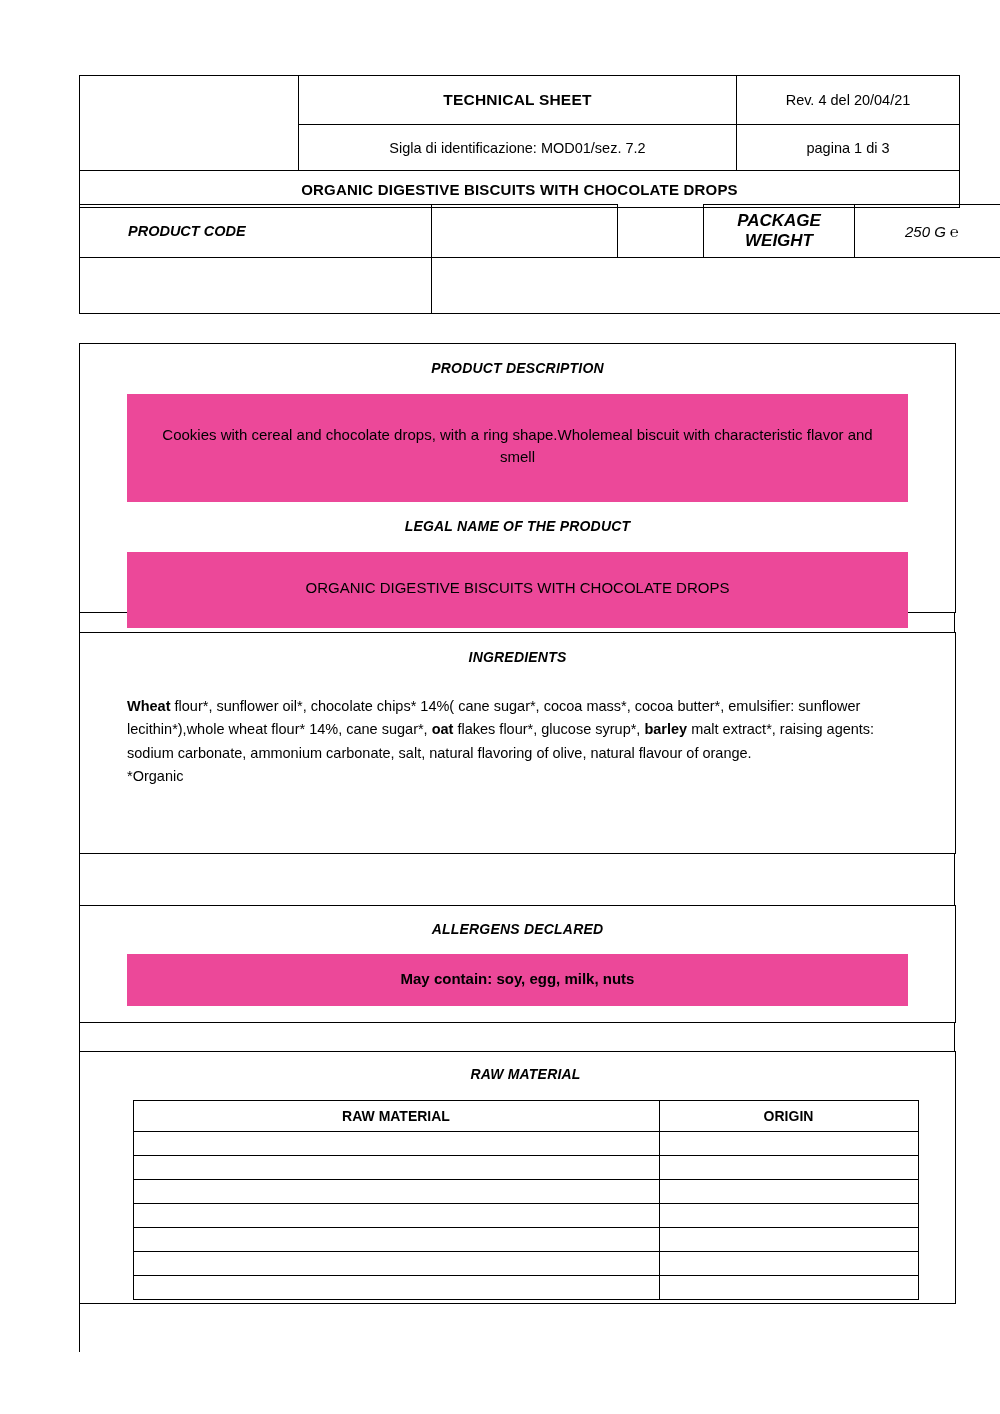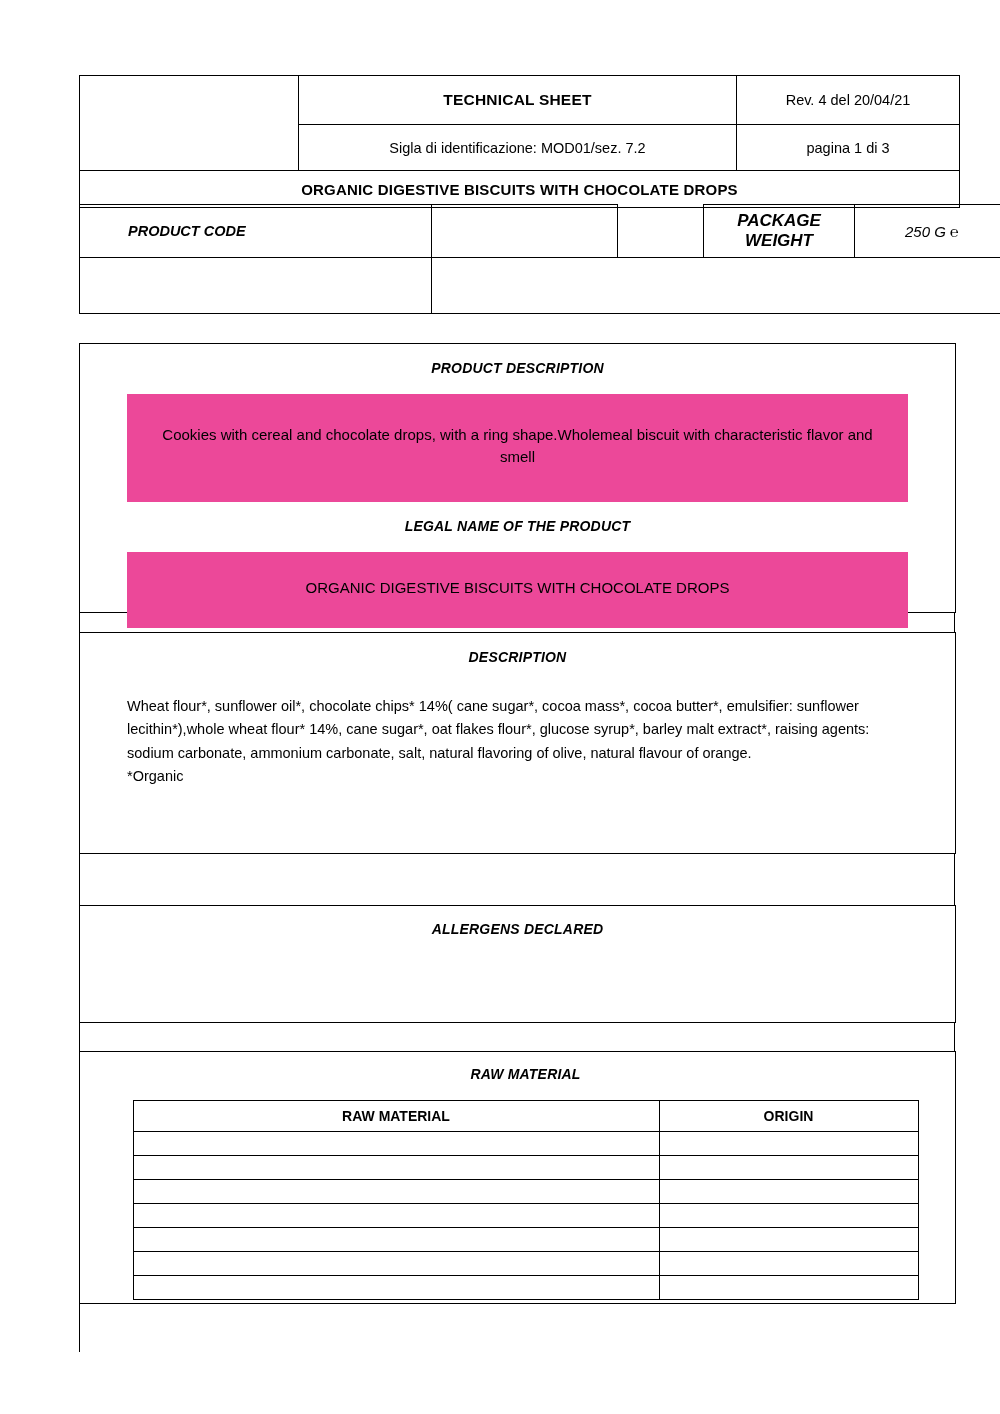--- a/index.html
+++ b/index.html
@@ -155,21 +155,21 @@
 
   
   #ing-section { top: 632px; height: 222px; }
   #ing-section .section-heading { margin-top: 16px; }
   #ing-body {
     margin: 30px 47px 0 47px;
     font-size: 14.5px;
     line-height: 1.62;
     text-align: left;
   }
-  #ing-body b { font-weight: normal; }
+  #ing-body b { font-weight: bold; }
 
   
   #alg-section { top: 905px; height: 118px; }
   #alg-section .section-heading { margin-top: 15px; }
   #alg-band {
     margin: 17px 47px 0 47px;
     padding: 14px 20px 16px 20px;
     font-weight: bold;
   }
 
@@ -244,29 +244,30 @@
   <div class="rail" style="left:55px; top:1304px; height:48px;"></div>
 
   <div class="section-box" id="desc-section">
     <div class="section-heading">PRODUCT DESCRIPTION</div>
     <div class="blue-band" id="desc-band">Cookies with cereal and chocolate drops, with a ring shape.Wholemeal biscuit with characteristic flavor and smell</div>
     <div class="section-heading" id="legal-heading">LEGAL NAME OF THE PRODUCT</div>
     <div class="blue-band" id="legal-band">ORGANIC DIGESTIVE BISCUITS WITH CHOCOLATE DROPS</div>
   </div>
 
   <div class="section-box" id="ing-section">
-    <div class="section-heading">DESCRIPTION</div>
+    <div class="section-heading">INGREDIENTS</div>
     <div id="ing-body">
       <span id="ing-list"><b>Wheat</b><span> flour*, sunflower oil*, chocolate chips* 14%( cane sugar*, cocoa mass*, cocoa butter*, emulsifier: sunflower lecithin*),whole wheat flour* 14%, cane sugar*, </span><b>oat</b><span> flakes flour*, glucose syrup*, </span><b>barley</b><span> malt extract*, raising agents: sodium carbonate, ammonium carbonate, salt, natural flavoring of olive, natural flavour of orange.</span></span><br>
       <span>*Organic</span>
     </div>
   </div>
 
   <div class="section-box" id="alg-section">
     <div class="section-heading">ALLERGENS DECLARED</div>
+    <div class="blue-band" id="alg-band">May contain: soy, egg, milk, nuts</div>
   </div>
 
   <div class="section-box" id="raw-section">
     <div class="section-heading">RAW MATERIAL</div>
     <table class="raw-table">
       <thead>
         <tr>
           <th class="col-material">RAW MATERIAL</th>
           <th class="col-origin">ORIGIN</th>
         </tr>

